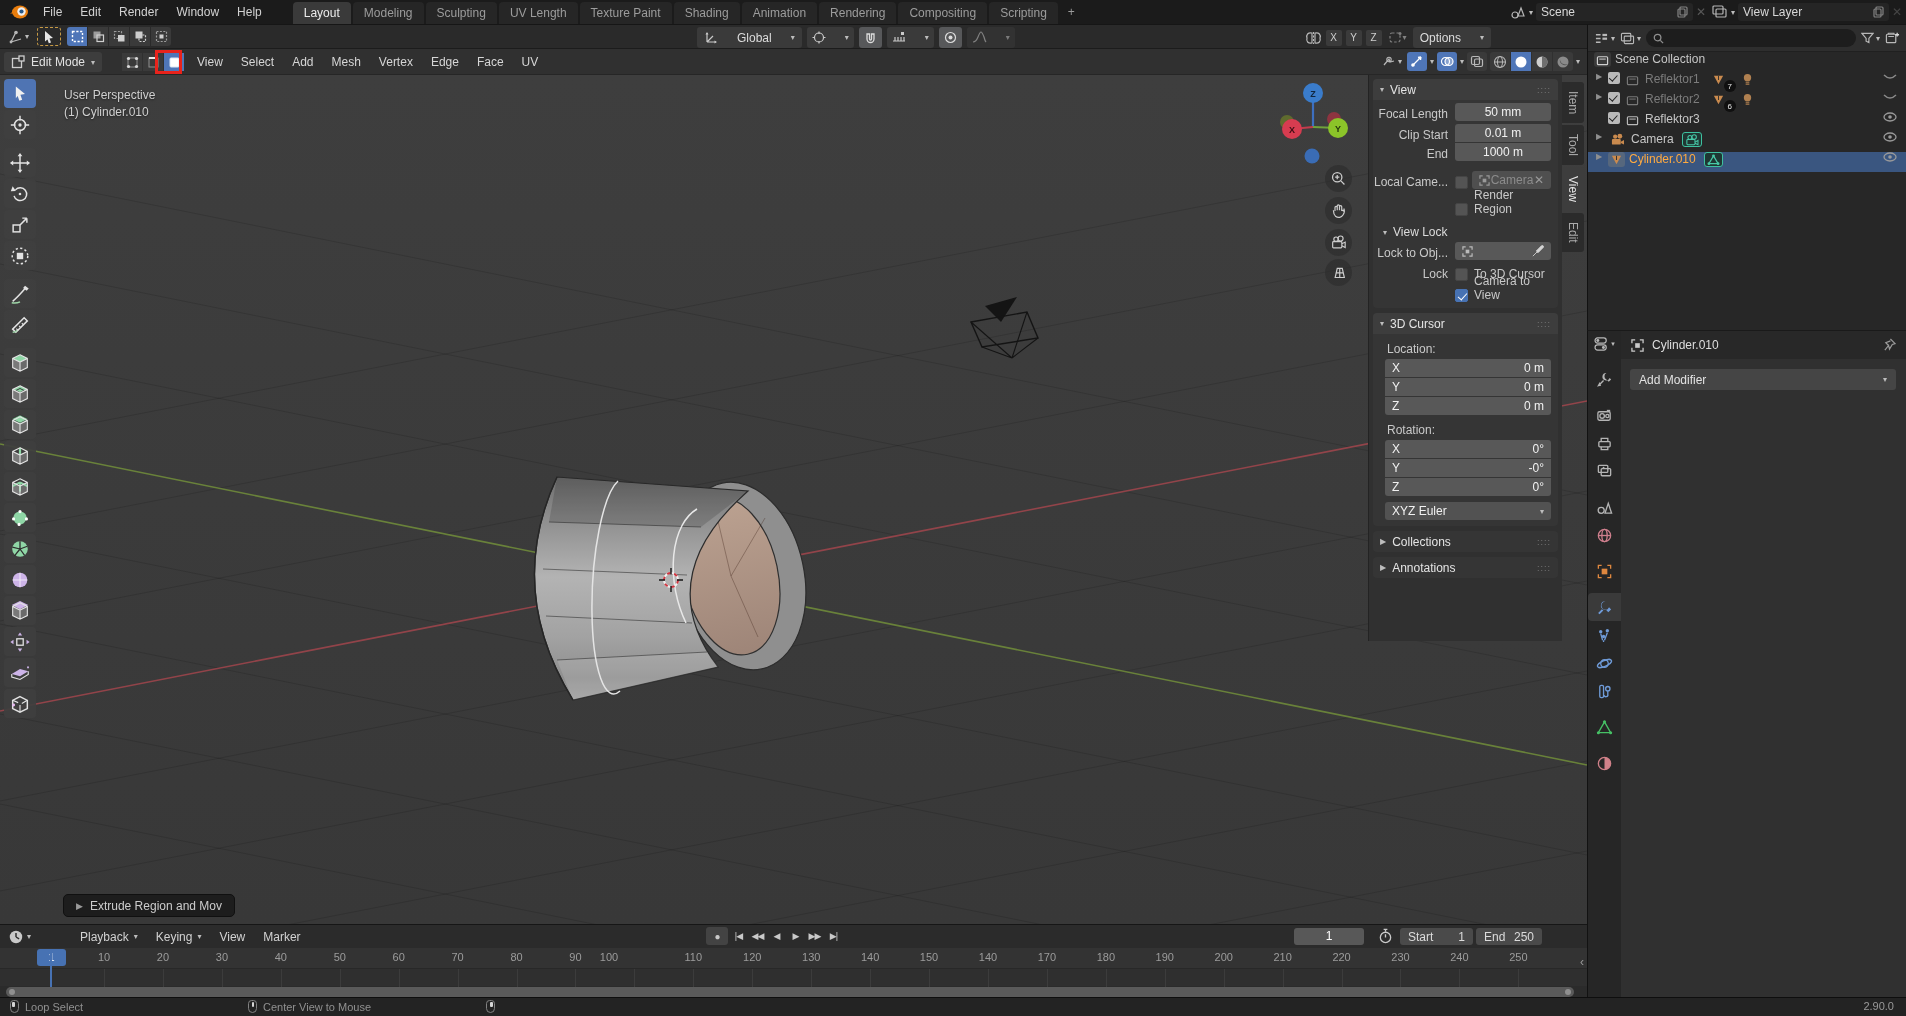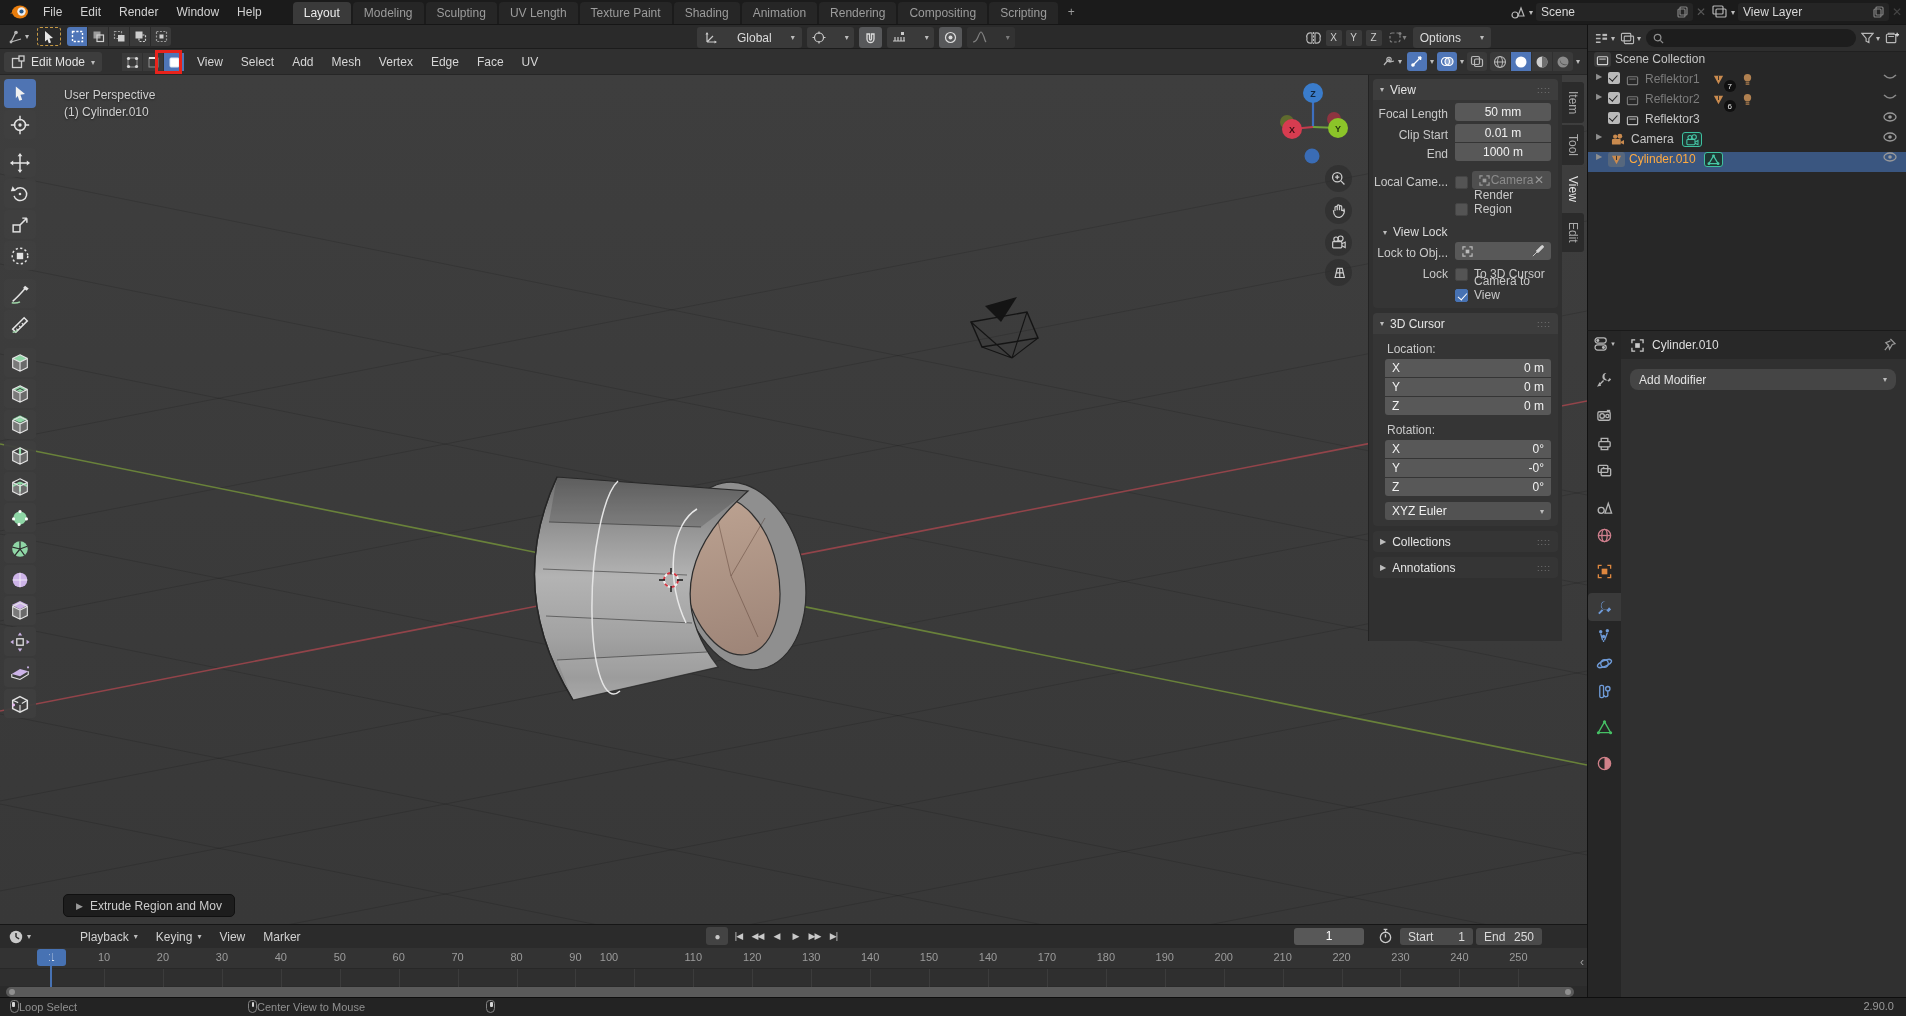--- a/index.html
+++ b/index.html
@@ -112,25 +112,25 @@
   .chip{height:15px;border-radius:3px;display:flex;align-items:center;justify-content:center;padding:0 2px}
   .cntbadge{width:12px;height:12px;border-radius:50%;background:#101010;color:#e8e8e8;font-size:8px;display:flex;align-items:center;justify-content:center;margin-left:-7px;margin-top:8px}
   .oeye{margin-left:auto;margin-right:9px}
   
   #properties{position:absolute;left:1587px;top:330px;width:319px;height:667px;background:#303030;border-left:1px solid #121212;border-top:1px solid #1a1a1a}
   #ptabs{position:absolute;left:0;top:0;width:33px;height:100%;background:#262626}
   .ptab{width:33px;height:28px;display:flex;align-items:center;justify-content:center}
   .ptab.active{background:#3a3a3a;border-radius:4px 0 0 4px}
   .ptab.gap{margin-top:8px}
   #phead{position:absolute;left:33px;top:0;right:0;height:28px;background:#282828;display:flex;align-items:center;gap:8px;padding:0 10px;color:#dedede}
-  #addmod{position:absolute;left:42px;top:38px;right:10px;height:21px;background:#454545;border-radius:8px;display:flex;align-items:center;padding:0 9px;color:#e2e2e2}
+  #addmod{position:absolute;left:42px;top:38px;right:10px;height:21px;background:#454545;border-radius:3px;display:flex;align-items:center;padding:0 9px;color:#e2e2e2}
   #addmod .chev{margin-left:auto}
   
   #statusbar{position:absolute;left:0;top:997px;width:1906px;height:19px;background:#232323;border-top:1px solid #0e0e0e;color:#909090;font-size:11px}
-  .sgroup{position:absolute;top:2px;display:flex;align-items:center;}
+  .sgroup{position:absolute;top:2px;display:flex;align-items:center;gap:6px}
   .mouse{width:9px;height:13px;border:1px solid #828282;border-radius:4px 4px 5px 5px;position:relative;flex:none}
   .mouse i{position:absolute;background:#d6d6d6;border-radius:1px}
   .mouse.lmb i{left:1px;top:1px;width:3px;height:5px}
   .mouse.mmb i{left:3px;top:1px;width:2px;height:5px}
   .mouse.rmb i{right:1px;top:1px;width:3px;height:5px}
   #version{position:absolute;right:12px;top:2px;color:#9a9a9a}
 </style>
 </head>
 <body>
 

